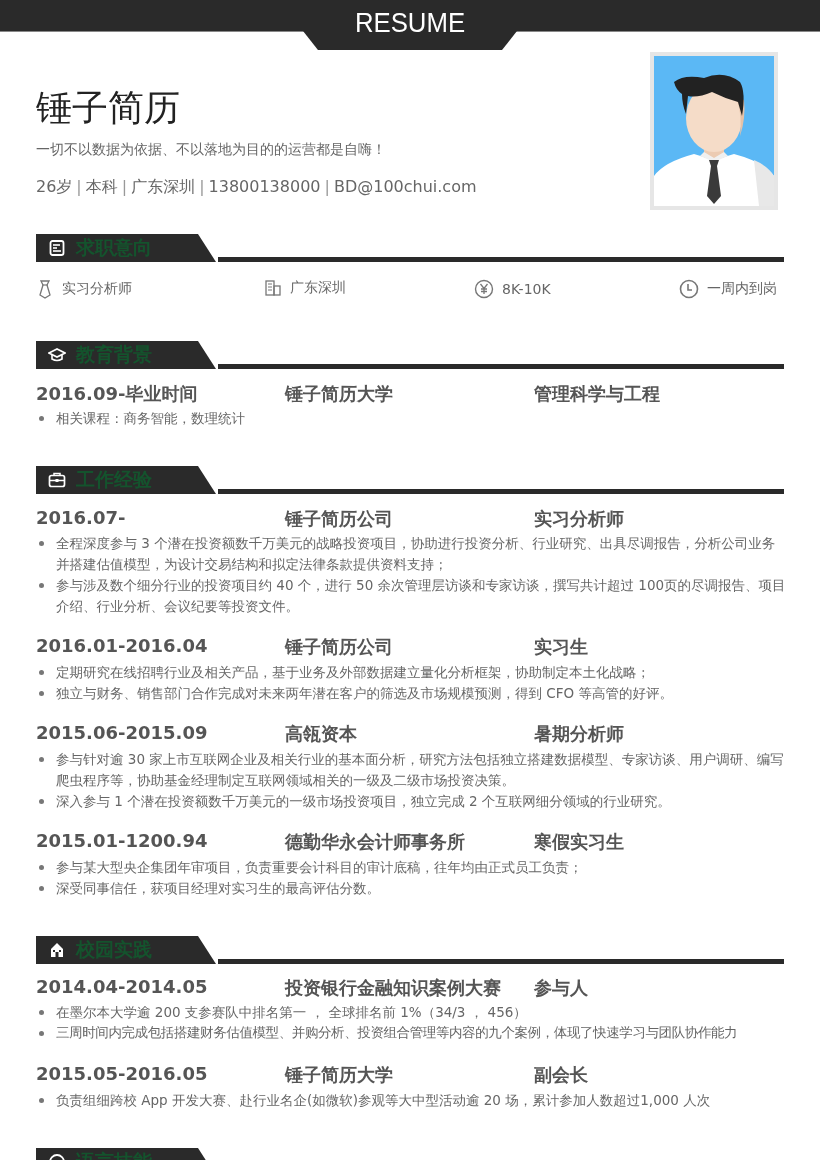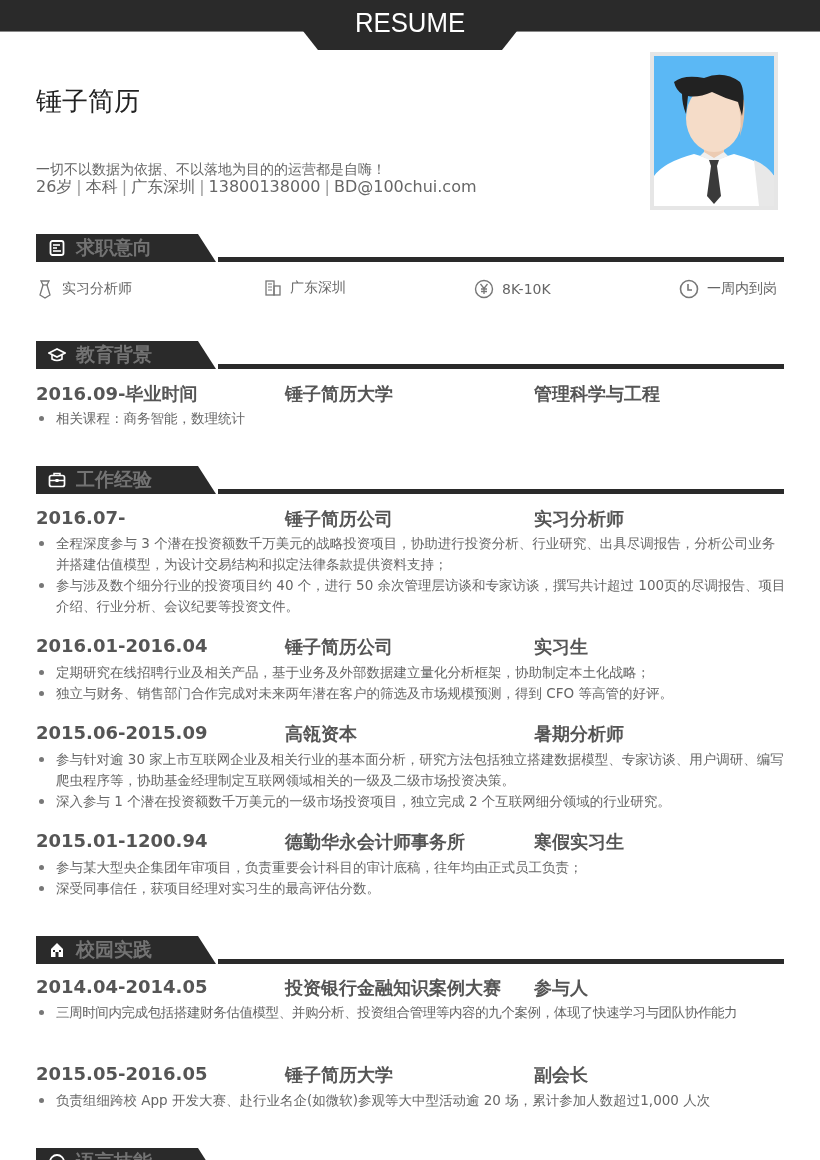--- a/index.html
+++ b/index.html
@@ -4,33 +4,33 @@
 <style>
   html, body { margin:0; padding:0; }
   body { width:820px; height:1160px; overflow:hidden; background:#ffffff; position:relative;
          font-family:"DejaVu Sans","Liberation Sans",sans-serif; color:#555; }
   .topbar { position:absolute; left:0; top:0; width:820px; height:31px; background:#2a2a2a; }
   .topbar-line { position:absolute; left:0; top:31px; width:820px; height:1px; background:#888; }
   .resume-tab { position:absolute; left:303px; top:0; width:214px; height:50px; background:#2a2a2a;
                 clip-path:polygon(0 0,100% 0,100% 62%,93% 100%,7% 100%,0 62%); }
   .resume-title { position:absolute; left:303px; top:7px; width:214px; text-align:center; color:#fff;
                   font-family:"Liberation Sans",sans-serif; font-size:28px; letter-spacing:0px; transform:scaleX(0.92); }
-  .name { position:absolute; left:36px; top:84px; font-size:26px; color:#222; }
-  .motto { position:absolute; left:36px; top:141px; font-size:14px; color:#666;margin-top:20px; }
+  .name { position:absolute; left:36px; top:84px; font-size:36px; color:#222; }
+  .motto { position:absolute; left:36px; top:141px; font-size:14px; color:#666; }
   .info { position:absolute; left:36px; top:177px; font-size:16px; color:#666; }
   .info .sep { color:#999; margin:0 4px; }
   .photo { position:absolute; left:650px; top:52px; width:128px; height:158px; background:#e6e6e6; }
   .photo svg { position:absolute; left:4px; top:4px; }
 
   .sec-head { position:absolute; left:36px; height:28px; width:748px; }
   .sec-block { position:absolute; left:0; top:0; width:180px; height:28px; background:#2a2a2a;
                clip-path:polygon(0 0,162px 0,180px 28px,0 28px); }
   .sec-line { position:absolute; left:182px; top:23px; width:566px; height:5px; background:#2a2a2a; }
   .sec-icon { position:absolute; left:12px; top:5px; width:18px; height:18px; }
-  .sec-title { position:absolute; left:40px; top:1px; color:#737373; font-size:19px; font-weight:bold; }
+  .sec-title { position:absolute; left:40px; top:1px; color:#14532d; font-size:19px; font-weight:bold; }
 
   .intent-item { position:absolute; top:279px; font-size:14px; color:#666; display:flex; align-items:center; }
   .intent-item svg { margin-right:8px; }
 
   .row { position:absolute; left:36px; width:748px; height:20px; font-size:18px; font-weight:bold; color:#555; }
   .row .c1 { position:absolute; left:0; }
   .row .c2 { position:absolute; left:249px; }
   .row .c3 { position:absolute; left:498px; }
   .bullets { position:absolute; left:36px; width:750px; margin:0; padding:0; list-style:none; font-size:13.5px; color:#666; line-height:21px; }
   .bullets li { position:relative; padding-left:20px; }
@@ -189,21 +189,22 @@
   </svg>
   <div class="sec-title">校园实践</div>
 </div>
 
 <div class="row" style="top:976px">
   <span class="c1">2014.04-2014.05</span>
   <span class="c2">投资银行金融知识案例大赛</span>
   <span class="c3">参与人</span>
 </div>
 <ul class="bullets" style="top:1002px">
-  <li style="white-space:nowrap; letter-spacing:-0.4px;">三周时间内完成包括搭建财务估值模型、并购分析、投资组合管理等内容的九个案例，体现了快速学习与团队协作能力</li>
+  <li>在墨尔本大学逾 200 支参赛队中排名第一 ， 全球排名前 1%（34/3 ， 456）</li>
+  <li style="white-space:nowrap; letter-spacing:-0.4px;font-family:Liberation Mono, monospace;">三周时间内完成包括搭建财务估值模型、并购分析、投资组合管理等内容的九个案例，体现了快速学习与团队协作能力</li>
 </ul>
 
 <div class="row" style="top:1063px">
   <span class="c1">2015.05-2016.05</span>
   <span class="c2">锤子简历大学</span>
   <span class="c3">副会长</span>
 </div>
 <ul class="bullets" style="top:1090px">
   <li>负责组细跨校 App 开发大赛、赴行业名企(如微软)参观等大中型活动逾 20 场，累计参加人数超过1,000 人次</li>
 </ul>

